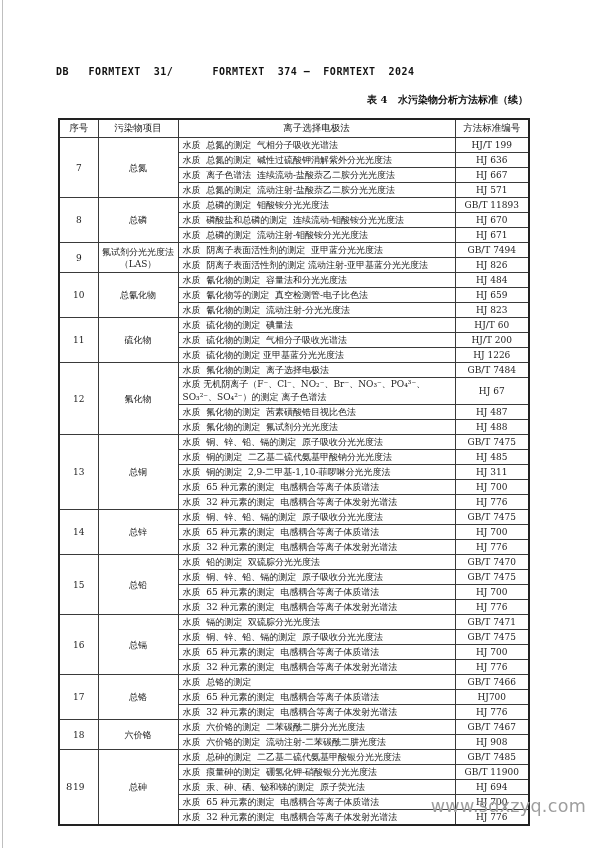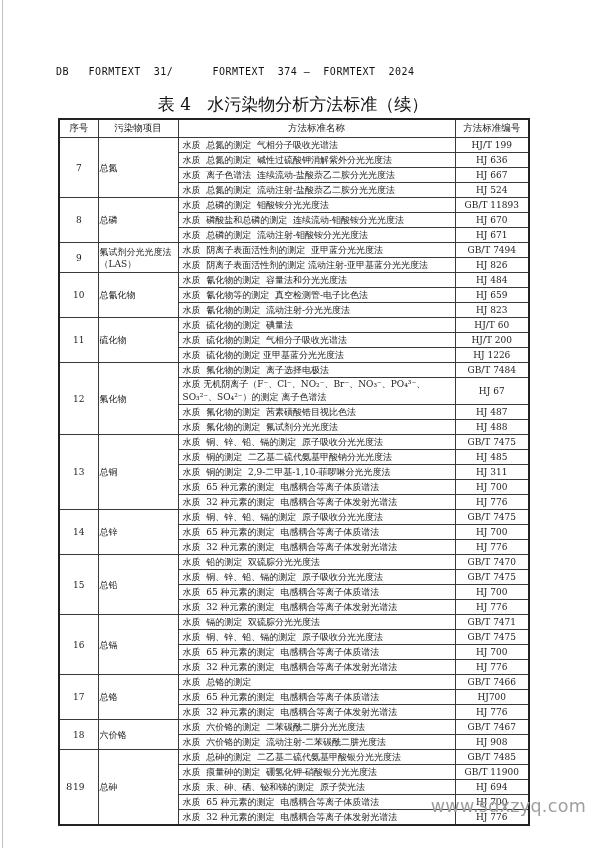--- a/index.html
+++ b/index.html
@@ -5,42 +5,42 @@
   html,body{margin:0;padding:0;}
   body{
     width:600px;height:848px;background:#ffffff;overflow:hidden;
     font-family:"DejaVu Serif","Liberation Serif",serif;color:#1c1c1c;
   }
   .page{position:relative;width:600px;height:848px;background:#fff;}
   .edge-line{position:absolute;left:2px;top:0;bottom:0;width:1px;background:#bfbfbf;}
   .doc-header{
     position:absolute;left:56px;top:66px;
     font-family:"DejaVu Sans Mono","Liberation Mono",monospace;
-    font-weight:normal;font-size:10px;letter-spacing:.5px;white-space:pre;color:#111;
+    font-weight:bold;font-size:10px;letter-spacing:.5px;white-space:pre;color:#111;
   }
   .doc-title{
-    position:absolute;left:58px;top:93px;width:470px;text-align:center;
-    font-weight:normal;font-size:17px;white-space:pre;color:#111;
+    position:absolute;left:58px;top:93px;width:470px;text-align:right;
+    font-weight:bold;font-size:10px;white-space:pre;color:#111;
   }
   table.methods{
     position:absolute;left:58px;top:118px;width:470px;
     border-collapse:collapse;table-layout:fixed;
     font-size:9px;color:#1c1c1c;
   }
   table.methods{border:2px solid #222;}
   table.methods th,table.methods td{
     border:1px solid #3a3a3a;overflow:hidden;
     vertical-align:middle;
   }
   table.methods th{
     height:17px;font-weight:normal;font-size:9.5px;text-align:center;padding:0 2px;
     white-space:nowrap;
   }
   td.no{width:39px;text-align:center;}
-  td.p{width:80px;text-align:left;white-space:pre-line;line-height:12px;padding:0 1px;}
+  td.p{width:80px;text-align:center;white-space:pre-line;line-height:12px;padding:0 1px;}
   td.m{width:277px;text-align:left;padding:0 3px 0 4px;white-space:pre-wrap;line-height:13px;height:14px;margin-top:44px;}
   td.c{width:74px;text-align:center;white-space:nowrap;}
   col.c1{width:39px;}col.c2{width:80px;}col.c3{width:277px;}col.c4{width:74px;}
   .page-number{position:absolute;left:66px;top:781px;font-size:10px;color:#222;}
   .watermark{
     position:absolute;right:14px;top:796px;
     font-family:"DejaVu Sans","Liberation Sans",sans-serif;
     font-size:17.5px;color:#9e9e9e;letter-spacing:.3px;margin-left:20px;
   }
 </style>
@@ -58,42 +58,42 @@
     <colgroup>
       <col class="c1">
         <col class="c2">
         <col class="c3">
         <col class="c4">
     </colgroup>
     <thead>
       <tr>
         <th>序号</th>
         <th>污染物项目</th>
-        <th>方法标准名称</th>
+        <th>离子选择电极法</th>
         <th>方法标准编号</th>
       </tr>
     </thead>
     <tbody>
         <tr>
           <td class="no" rowspan="4">7</td>
           <td class="p" rowspan="4">总氮</td>
           <td class="m">水质  总氮的测定  气相分子吸收光谱法</td>
           <td class="c">HJ/T 199</td>
         </tr>
         <tr>
           <td class="m">水质  总氮的测定  碱性过硫酸钾消解紫外分光光度法</td>
           <td class="c">HJ 636</td>
         </tr>
         <tr>
           <td class="m">水质  离子色谱法  连续流动-盐酸萘乙二胺分光光度法</td>
           <td class="c">HJ 667</td>
         </tr>
         <tr>
           <td class="m">水质  总氮的测定  流动注射-盐酸萘乙二胺分光光度法</td>
-          <td class="c">HJ 524</td>
+          <td class="c">HJ 571</td>
         </tr>
         <tr>
           <td class="no" rowspan="3">8</td>
           <td class="p" rowspan="3">总磷</td>
           <td class="m">水质  总磷的测定  钼酸铵分光光度法</td>
           <td class="c">GB/T 11893</td>
         </tr>
         <tr>
           <td class="m">水质  磷酸盐和总磷的测定  连续流动-钼酸铵分光光度法</td>
           <td class="c">HJ 670</td>

